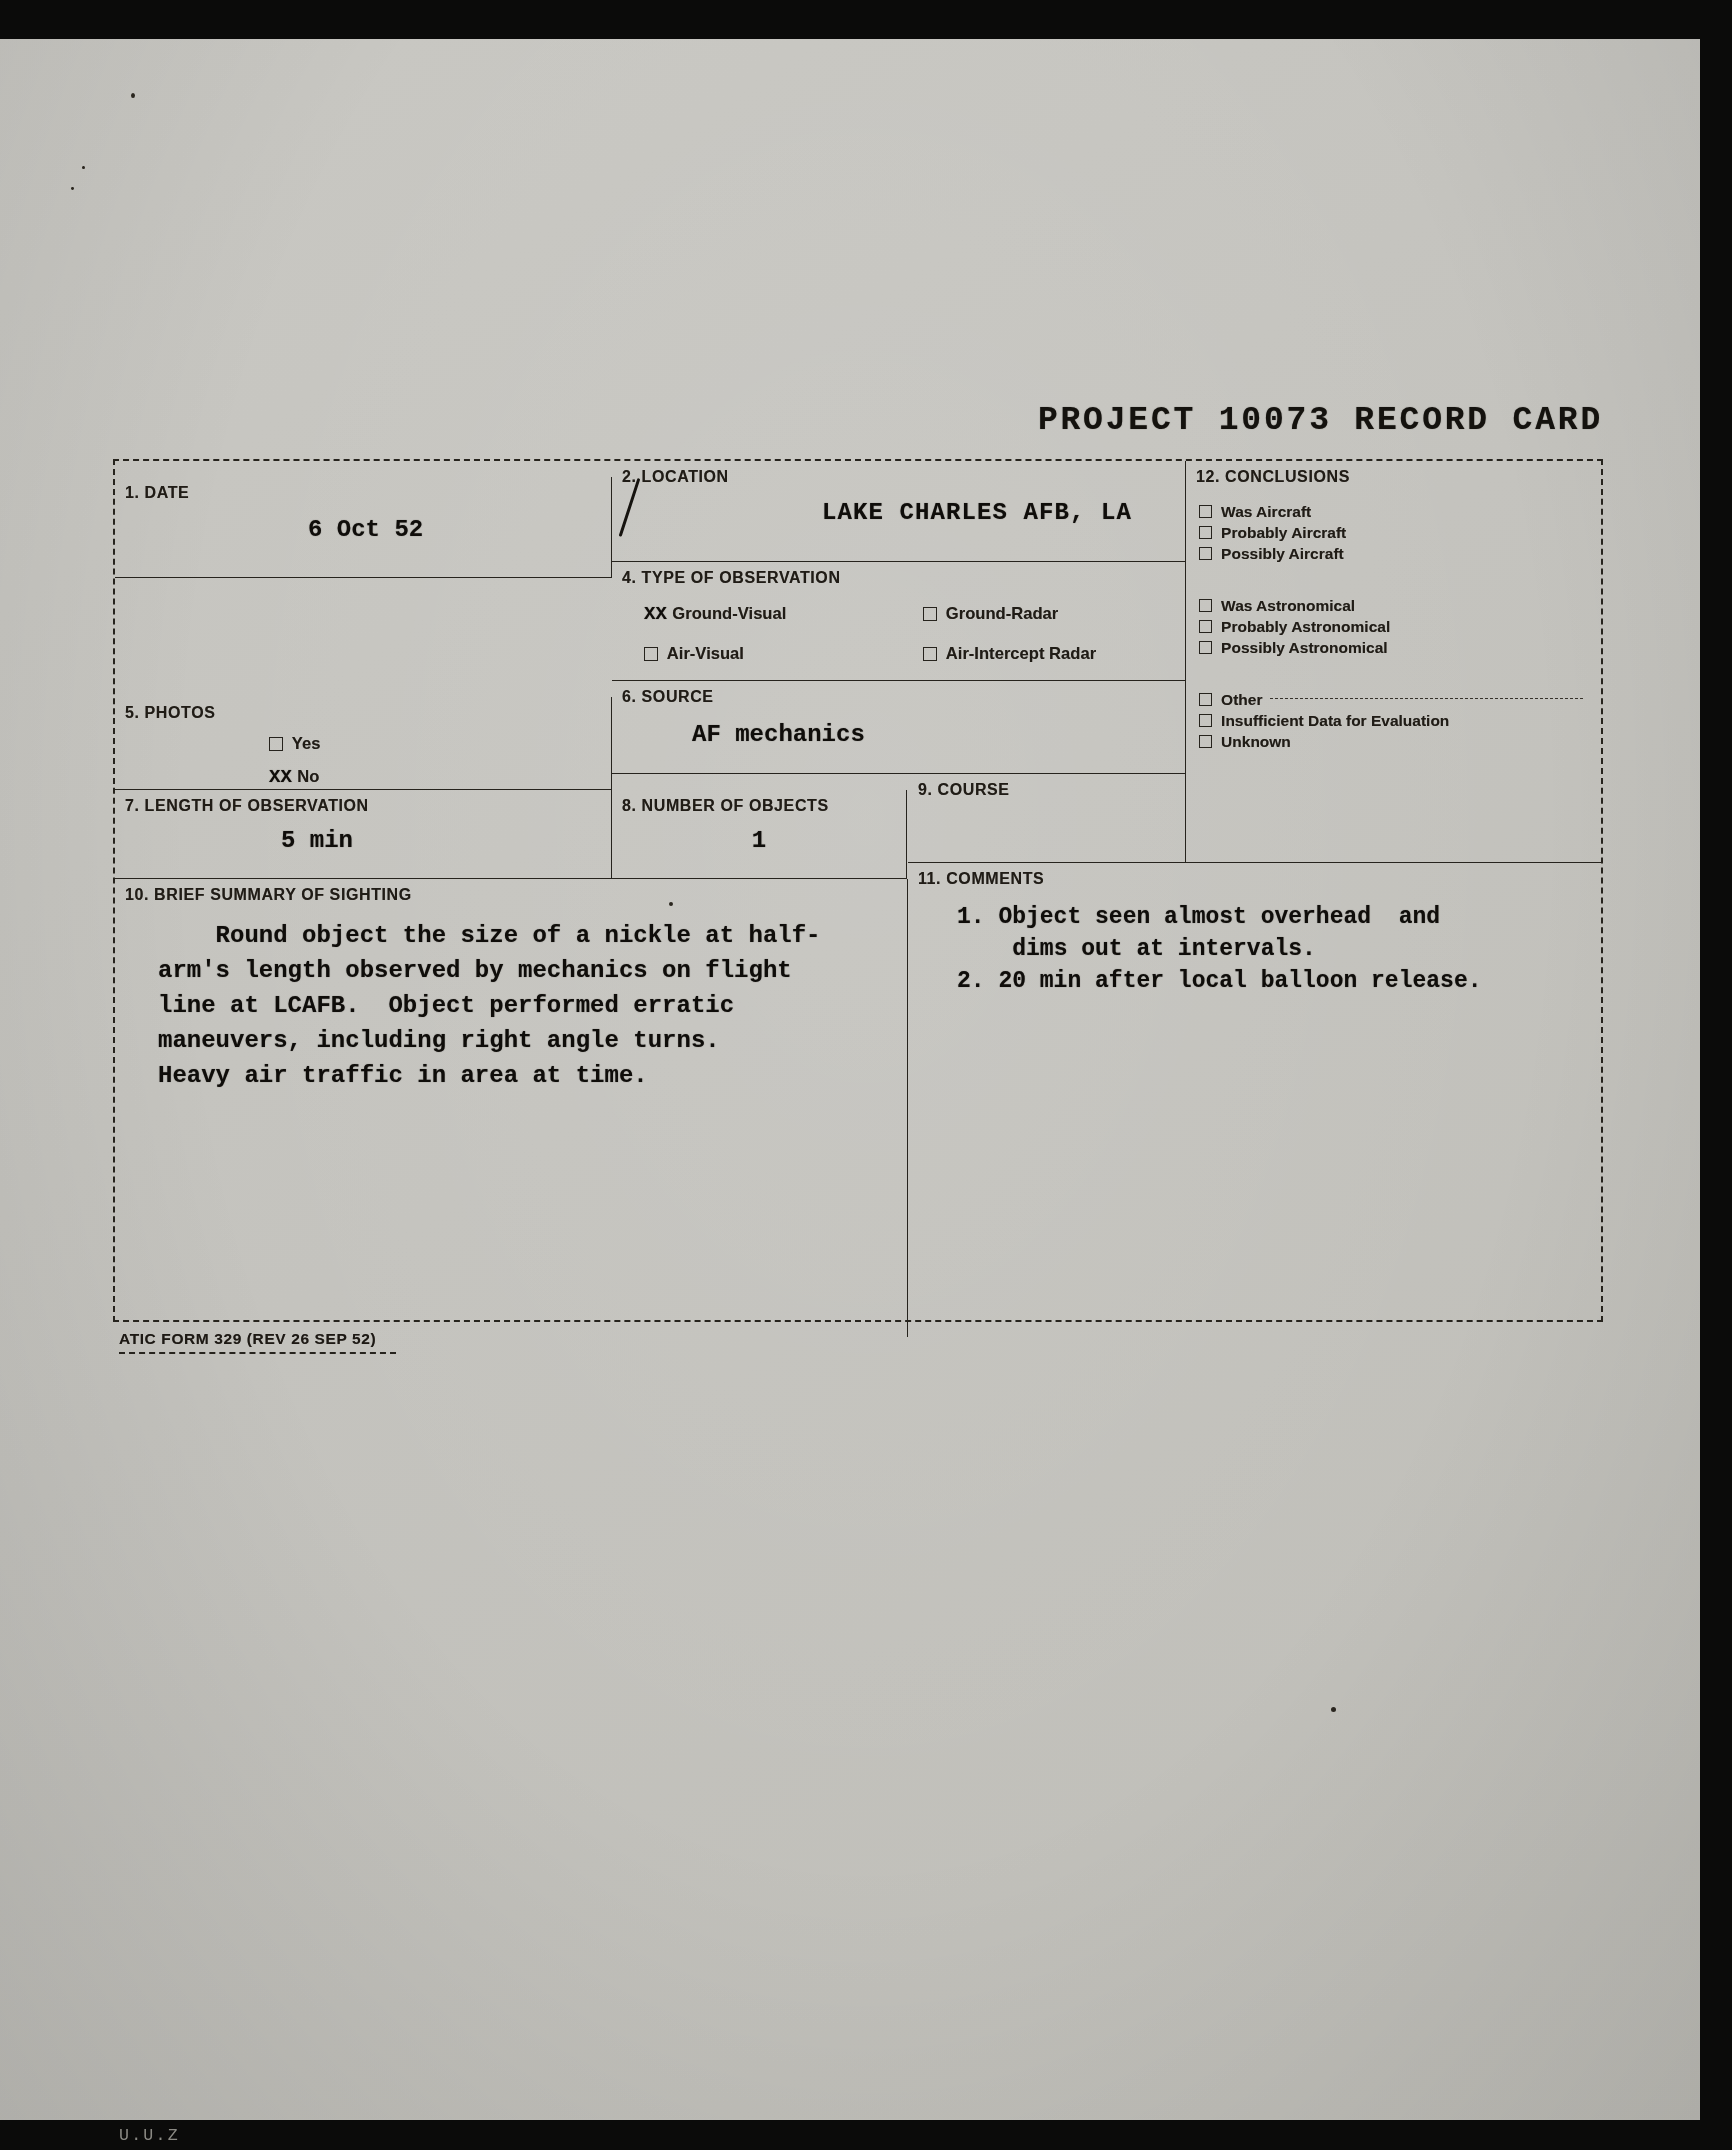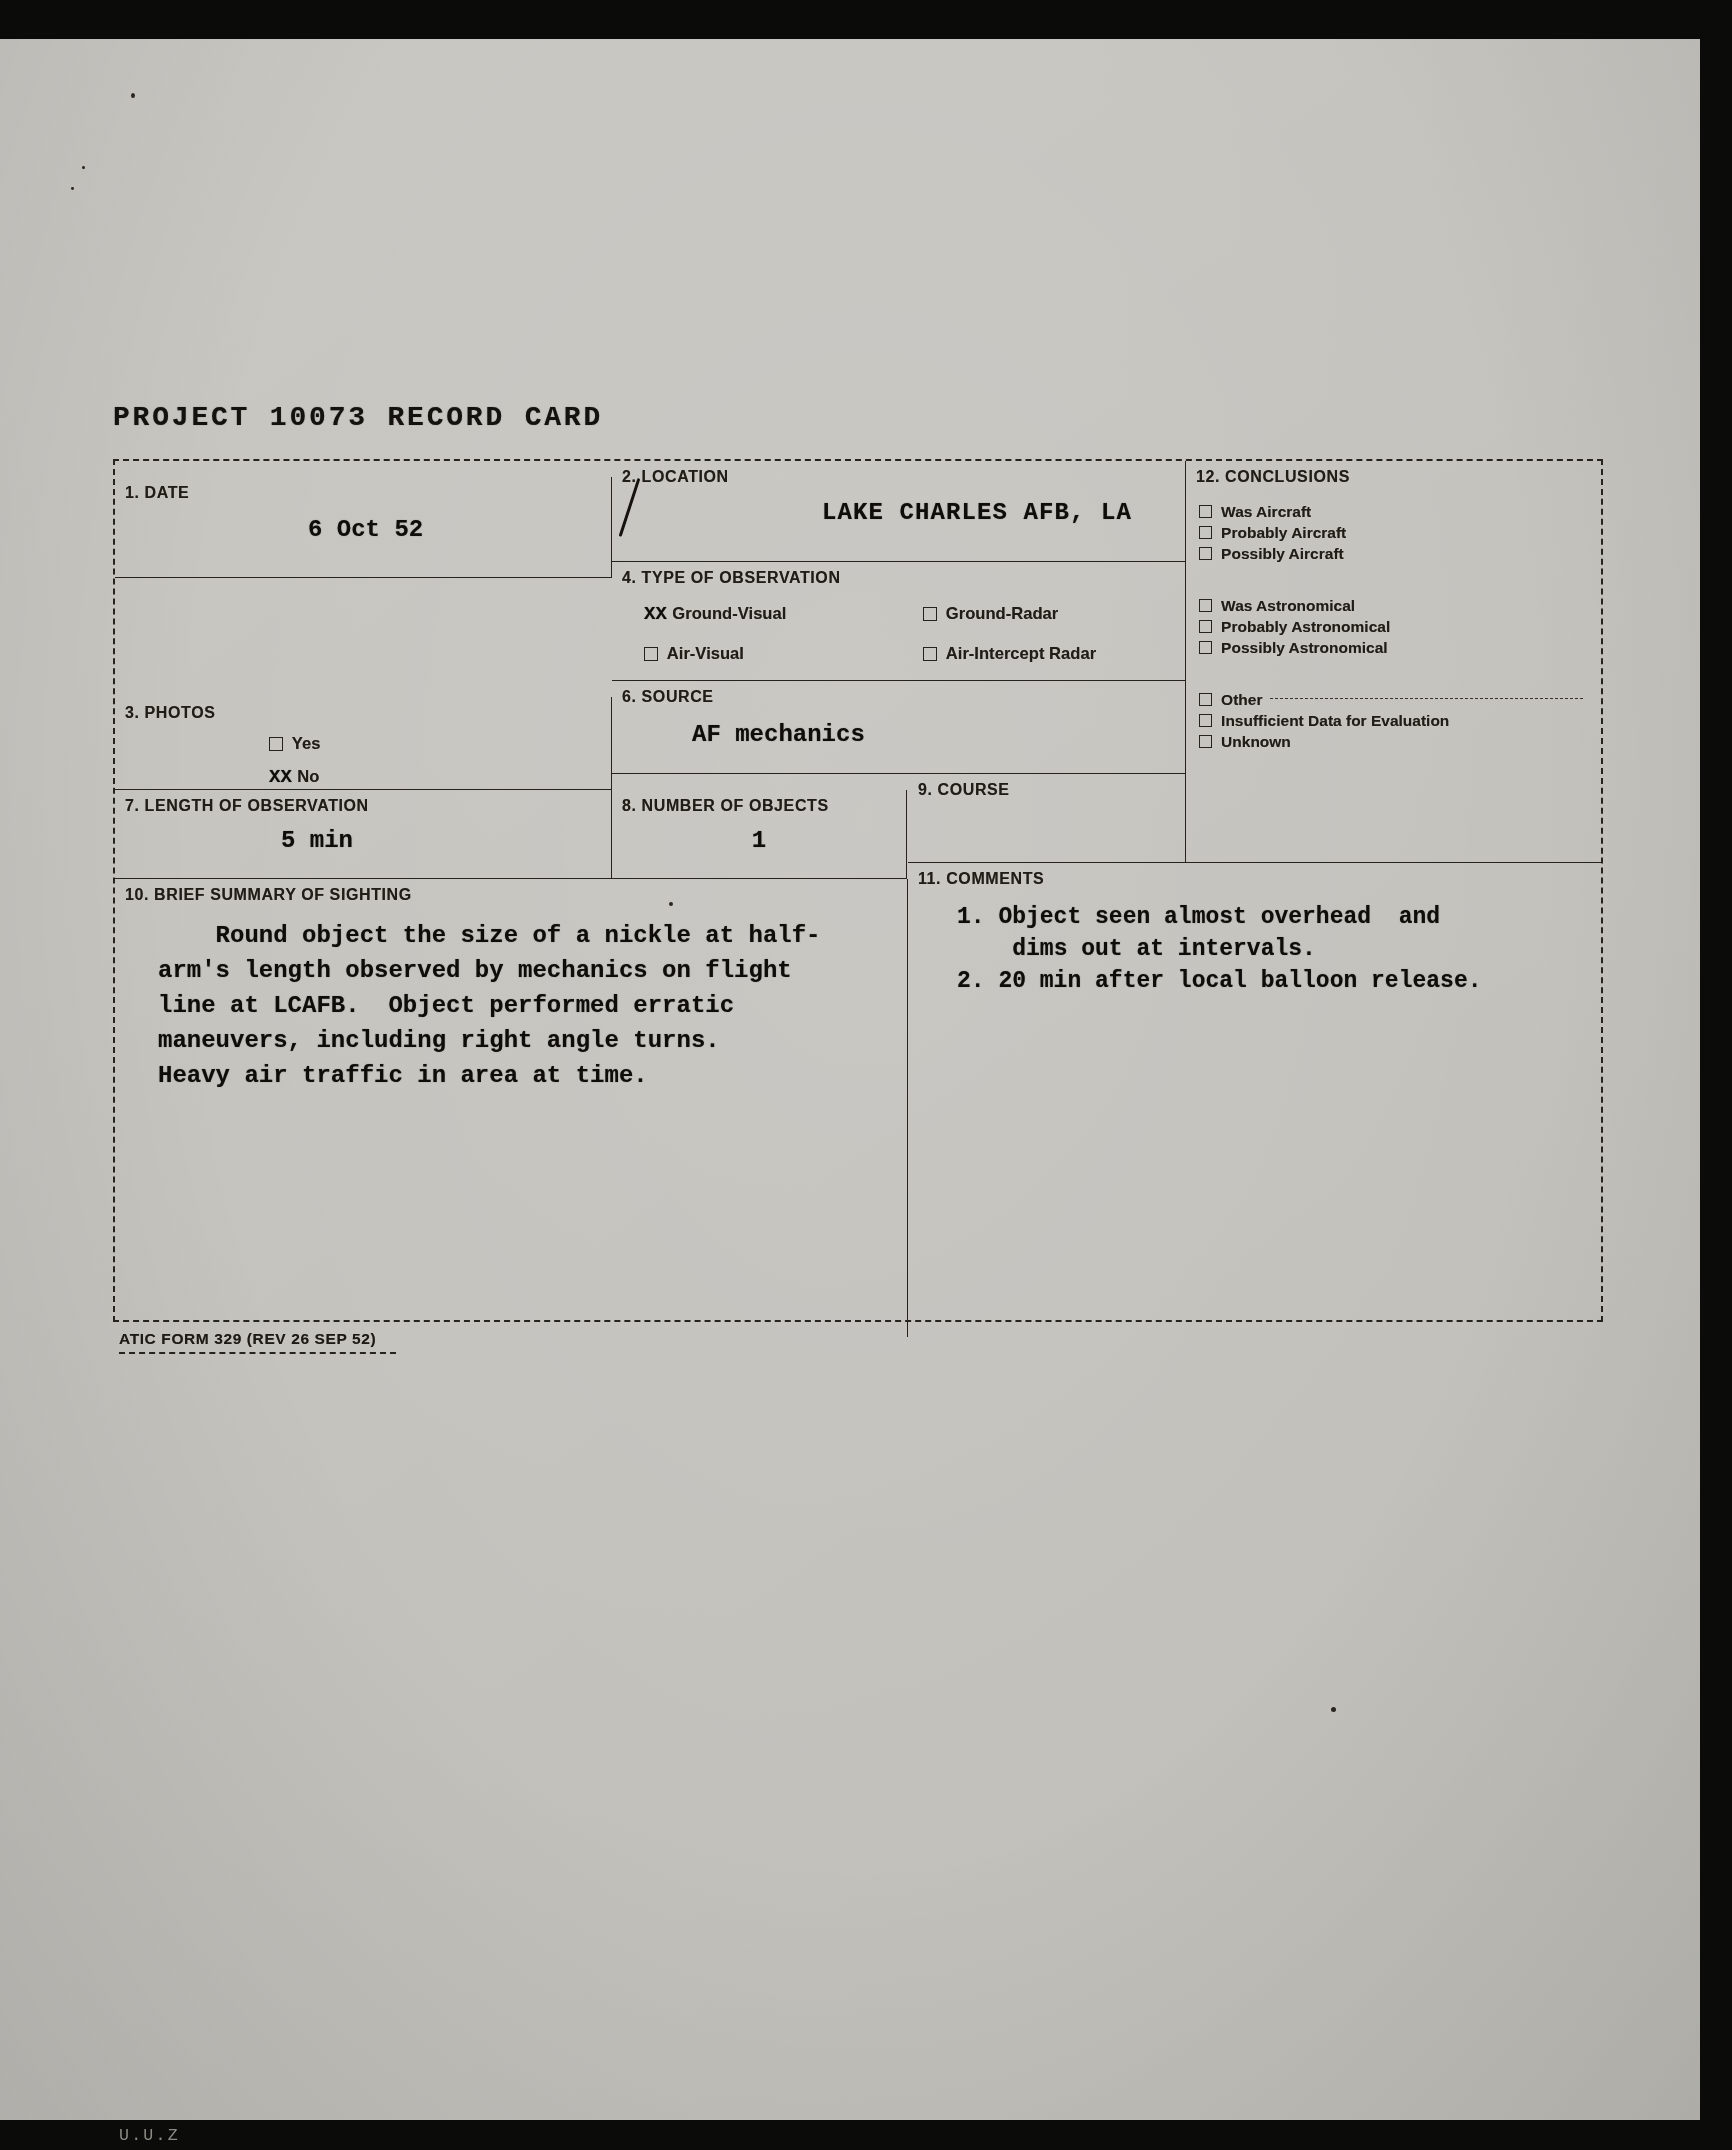--- a/index.html
+++ b/index.html
@@ -11,22 +11,22 @@
   .vignette{position:absolute;inset:0;pointer-events:none;
     background:radial-gradient(ellipse at 50% 38%,rgba(255,255,255,0.08) 0%,rgba(0,0,0,0) 55%,rgba(0,0,0,0.10) 100%);}
   .bar{position:absolute;background:#0b0b0a;}
   .bar.top{left:0;top:0;width:1732px;height:39px;}
   .bar.right{right:0;top:0;width:32px;height:2151px;}
   .bar.bottom{left:0;bottom:0;width:1732px;height:31px;display:flex;align-items:center;}
   .artifact-text{color:#8b8a84;font-family:"Liberation Mono",monospace;font-size:16.6px;margin-left:119px;letter-spacing:2.2px;}
   .speck{position:absolute;background:#2a261f;border-radius:50%;}
 
   .doc-title{
-    position:absolute;left:113px;top:402px;width:1490px;text-align:left;
-    font-family:"Liberation Mono",monospace;font-weight:bold;font-size:28px;letter-spacing:2.8px;
+    position:absolute;left:113px;top:402px;width:1490px;text-align:right;
+    font-family:"Liberation Mono",monospace;font-weight:bold;font-size:33px;letter-spacing:2.8px;
     color:#14120e;text-shadow:0 0 1.1px rgba(30,25,20,.5);
   }
 
   .card{
     position:absolute;left:113px;top:459px;width:1490px;height:863px;
     border:2.2px dashed #26231d;box-sizing:border-box;
   }
   .cell{position:absolute;box-sizing:border-box;}
   .b-r{border-right:1.7px solid #26231d;margin-top:16px;}
   .b-b{border-bottom:1.7px solid #26231d;}
@@ -208,21 +208,21 @@
       </div>
       <div class="opt">
         <span class="box"></span>
 
         <span class="opt-label">Air-Intercept Radar</span>
       </div>
     </div>
   </div>
 
   <div class="cell cell-photos b-r b-b">
-    <div class="flabel">3. PHOTOS</div>
+    <div class="flabel">5. PHOTOS</div>
     <div class="photos-col">
       <div class="opt">
         <span class="box"></span>
 
         <span class="opt-label">Yes</span>
       </div>
       <div class="opt checked">
 
         <span class="mark">XX</span>
         <span class="opt-label">No</span>

